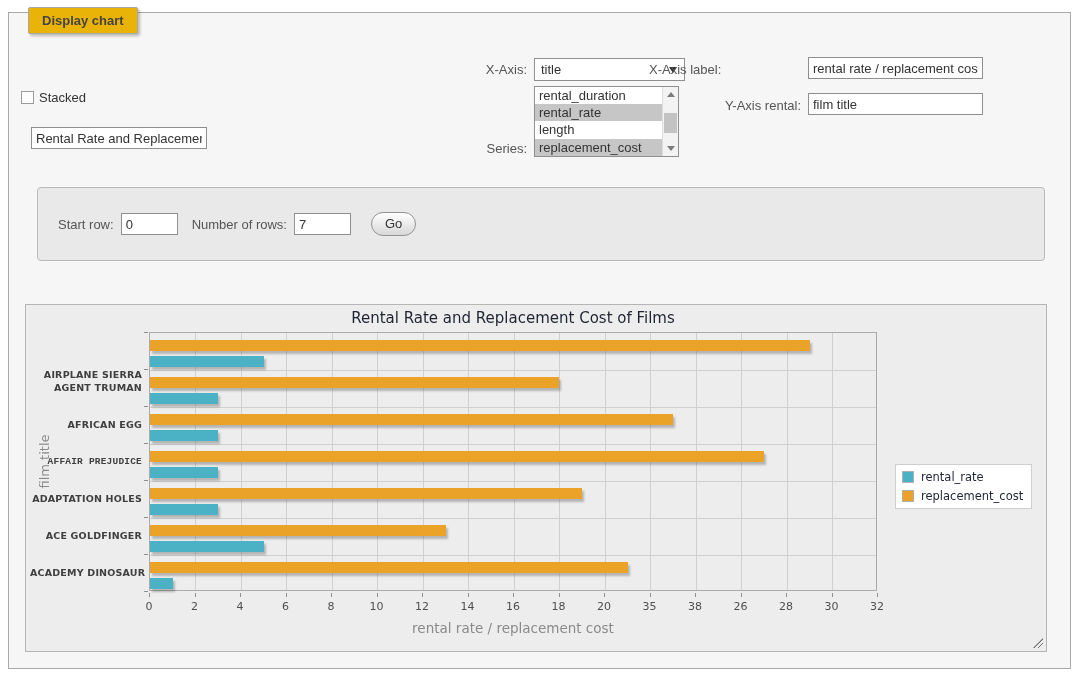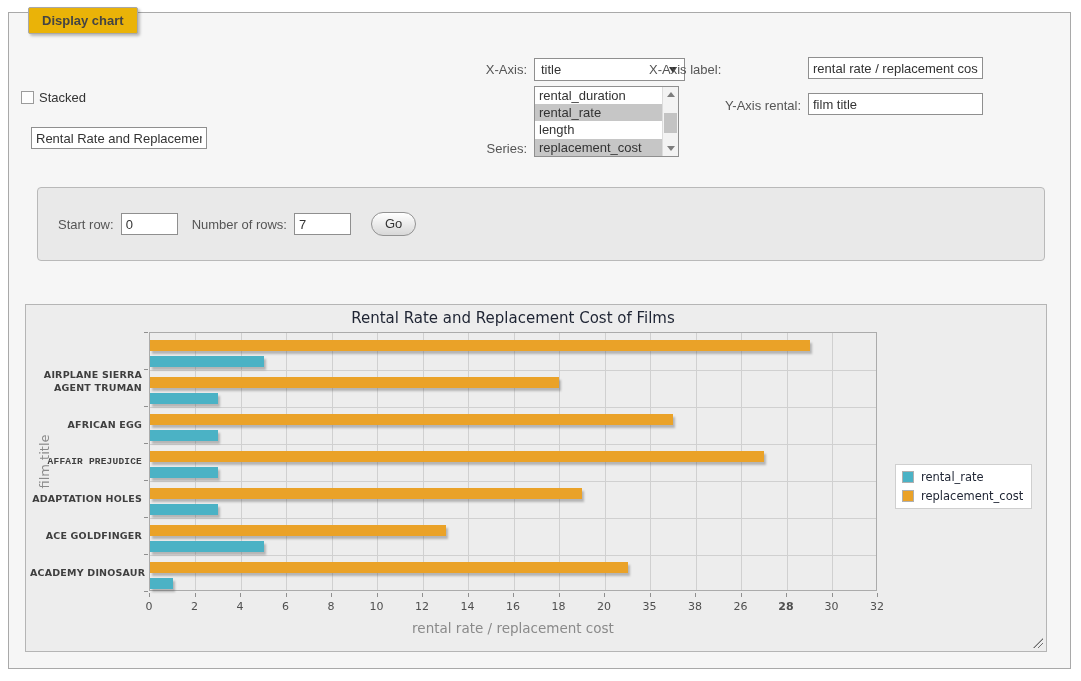--- a/index.html
+++ b/index.html
@@ -244,21 +244,21 @@
       <div class="xtick" style="left: 517.5px;">18</div>
       <div class="tickmark-b" style="left: 532.5px;"></div>
       <div class="xtick" style="left: 563px;">20</div>
       <div class="tickmark-b" style="left: 578px;"></div>
       <div class="xtick" style="left: 608.5px;">35</div>
       <div class="tickmark-b" style="left: 623.5px;"></div>
       <div class="xtick" style="left: 654px;">38</div>
       <div class="tickmark-b" style="left: 669px;"></div>
       <div class="xtick" style="left: 699.5px;">26</div>
       <div class="tickmark-b" style="left: 714.5px;"></div>
-      <div class="xtick" style="left: 745px; font-weight: bold;">28</div>
+      <div class="xtick" style="left: 745px;">28</div>
       <div class="tickmark-b" style="left: 760px;"></div>
       <div class="xtick" style="left: 790.5px;">30</div>
       <div class="tickmark-b" style="left: 805.5px;"></div>
       <div class="xtick" style="left: 836px;">32</div>
       <div class="tickmark-b" style="left: 851px;"></div>
       <div class="tickmark-l" style="top: 27px;"></div>
       <div class="tickmark-l" style="top: 64px;"></div>
       <div class="tickmark-l" style="top: 101px;"></div>
       <div class="tickmark-l" style="top: 138px;"></div>
       <div class="tickmark-l" style="top: 175px;"></div>

